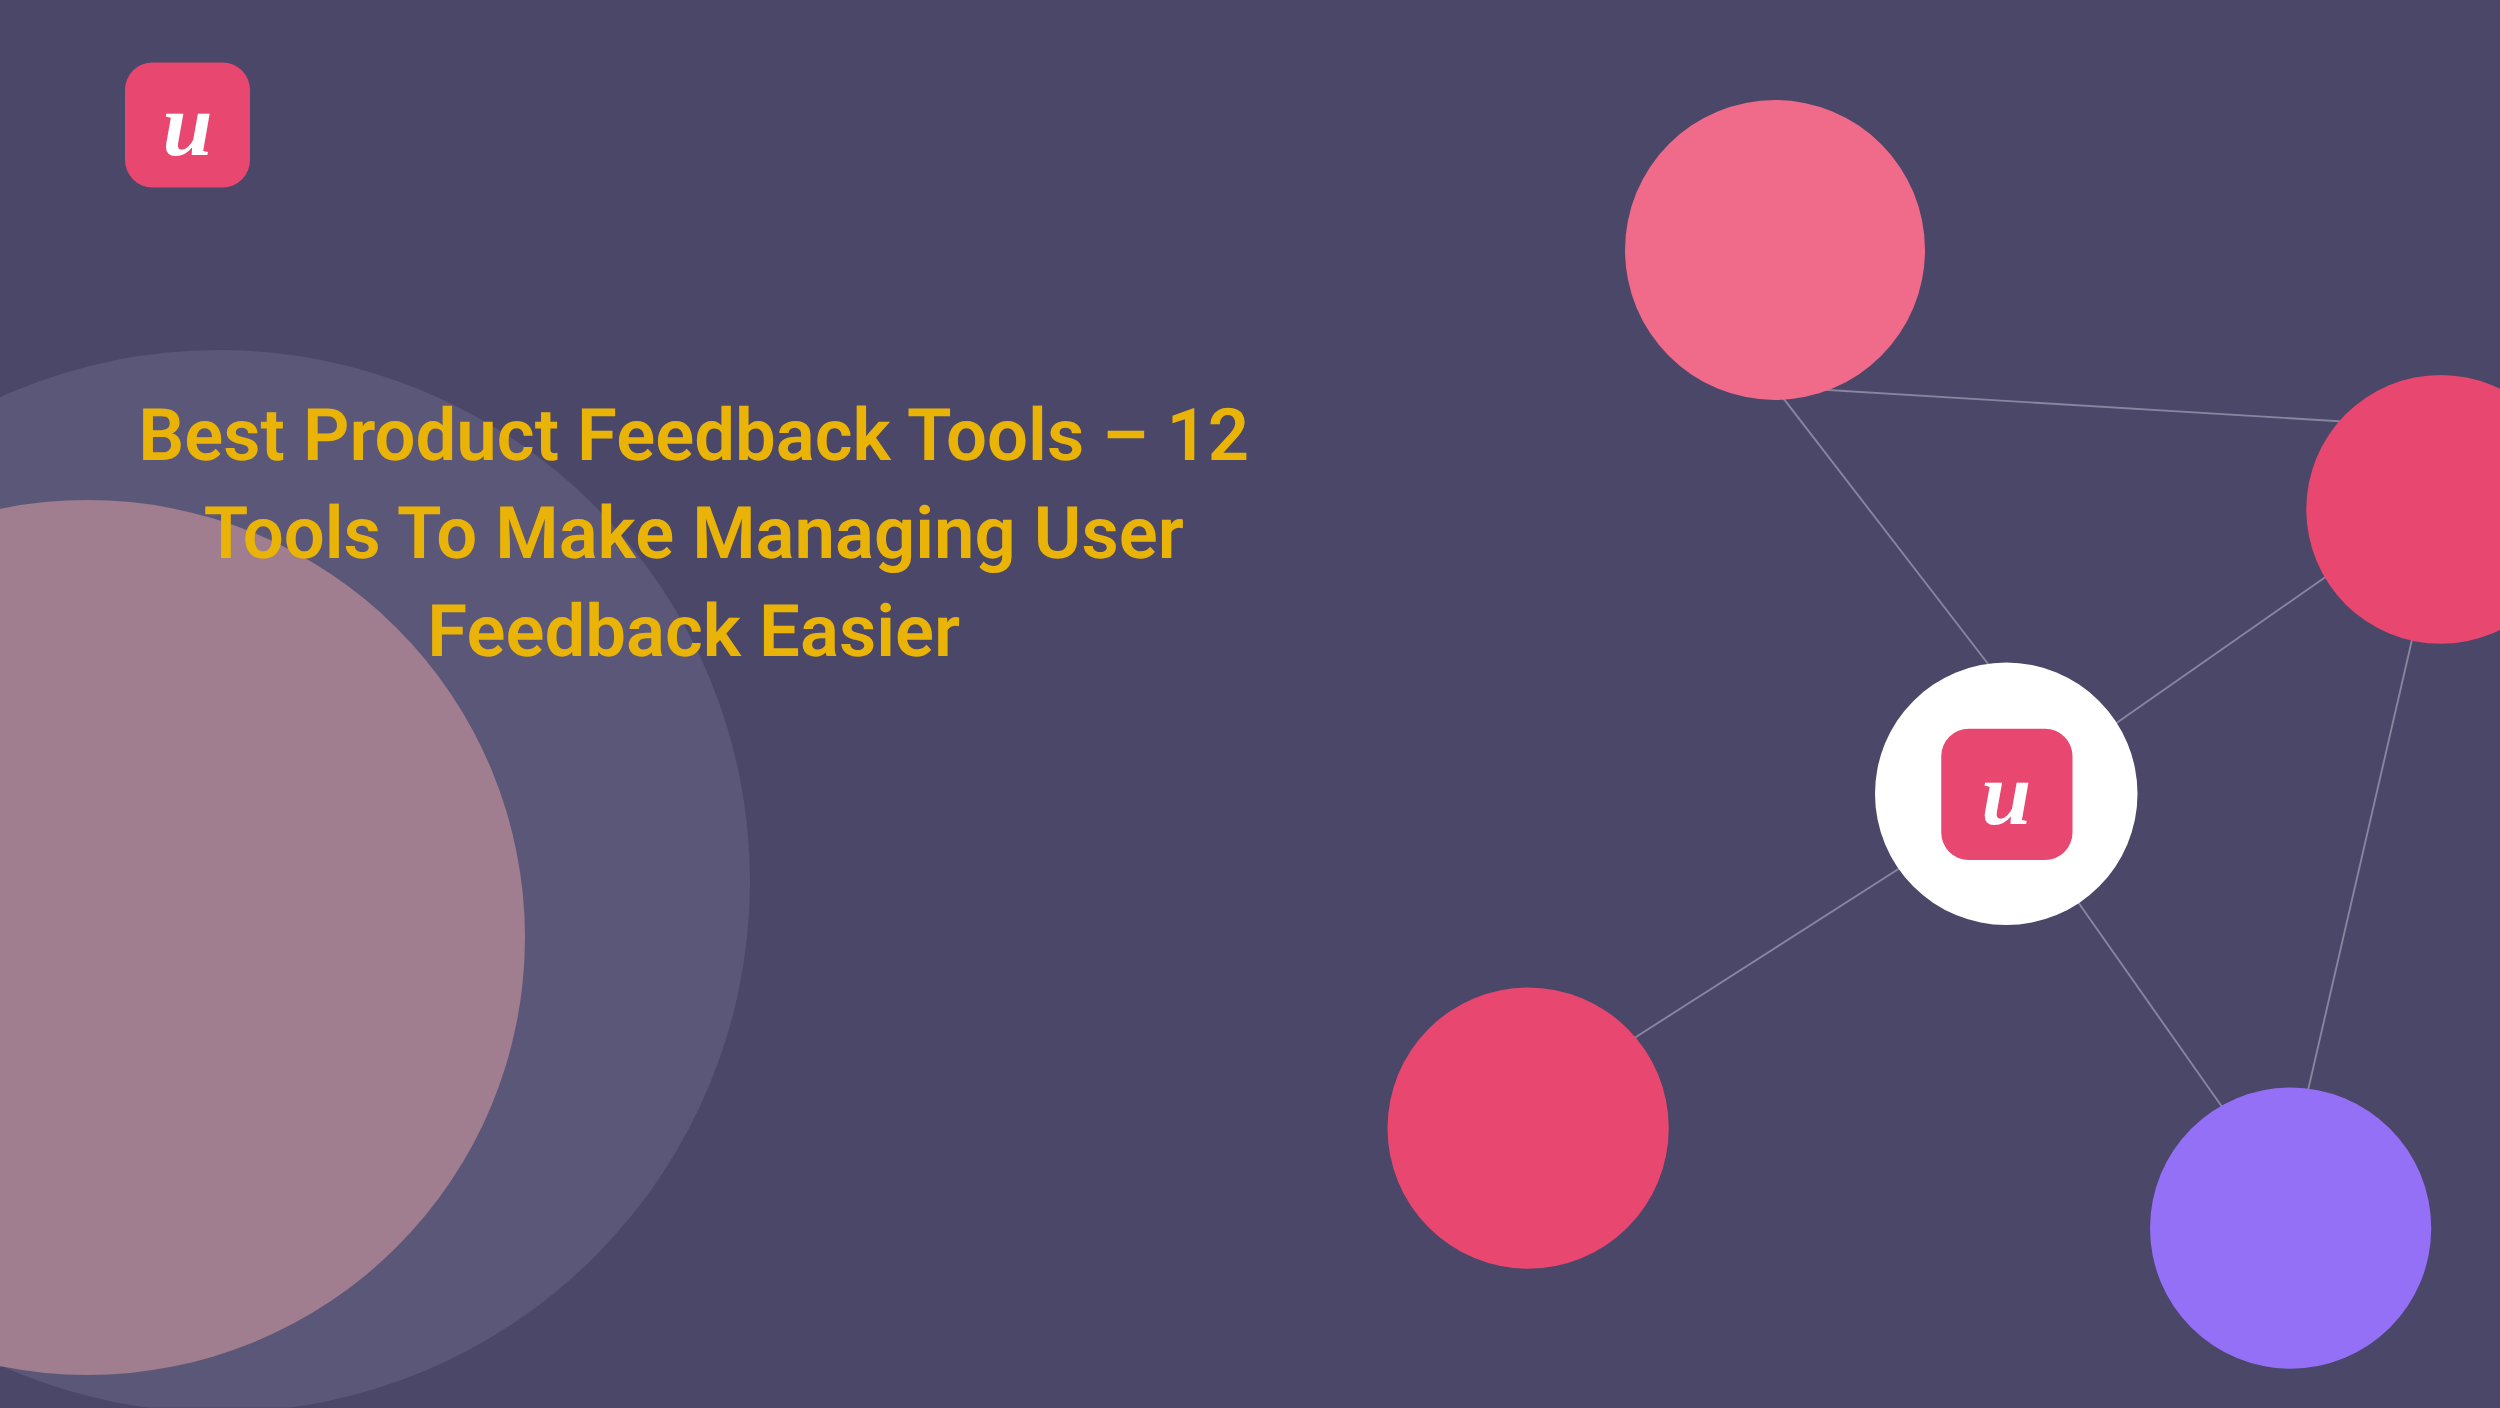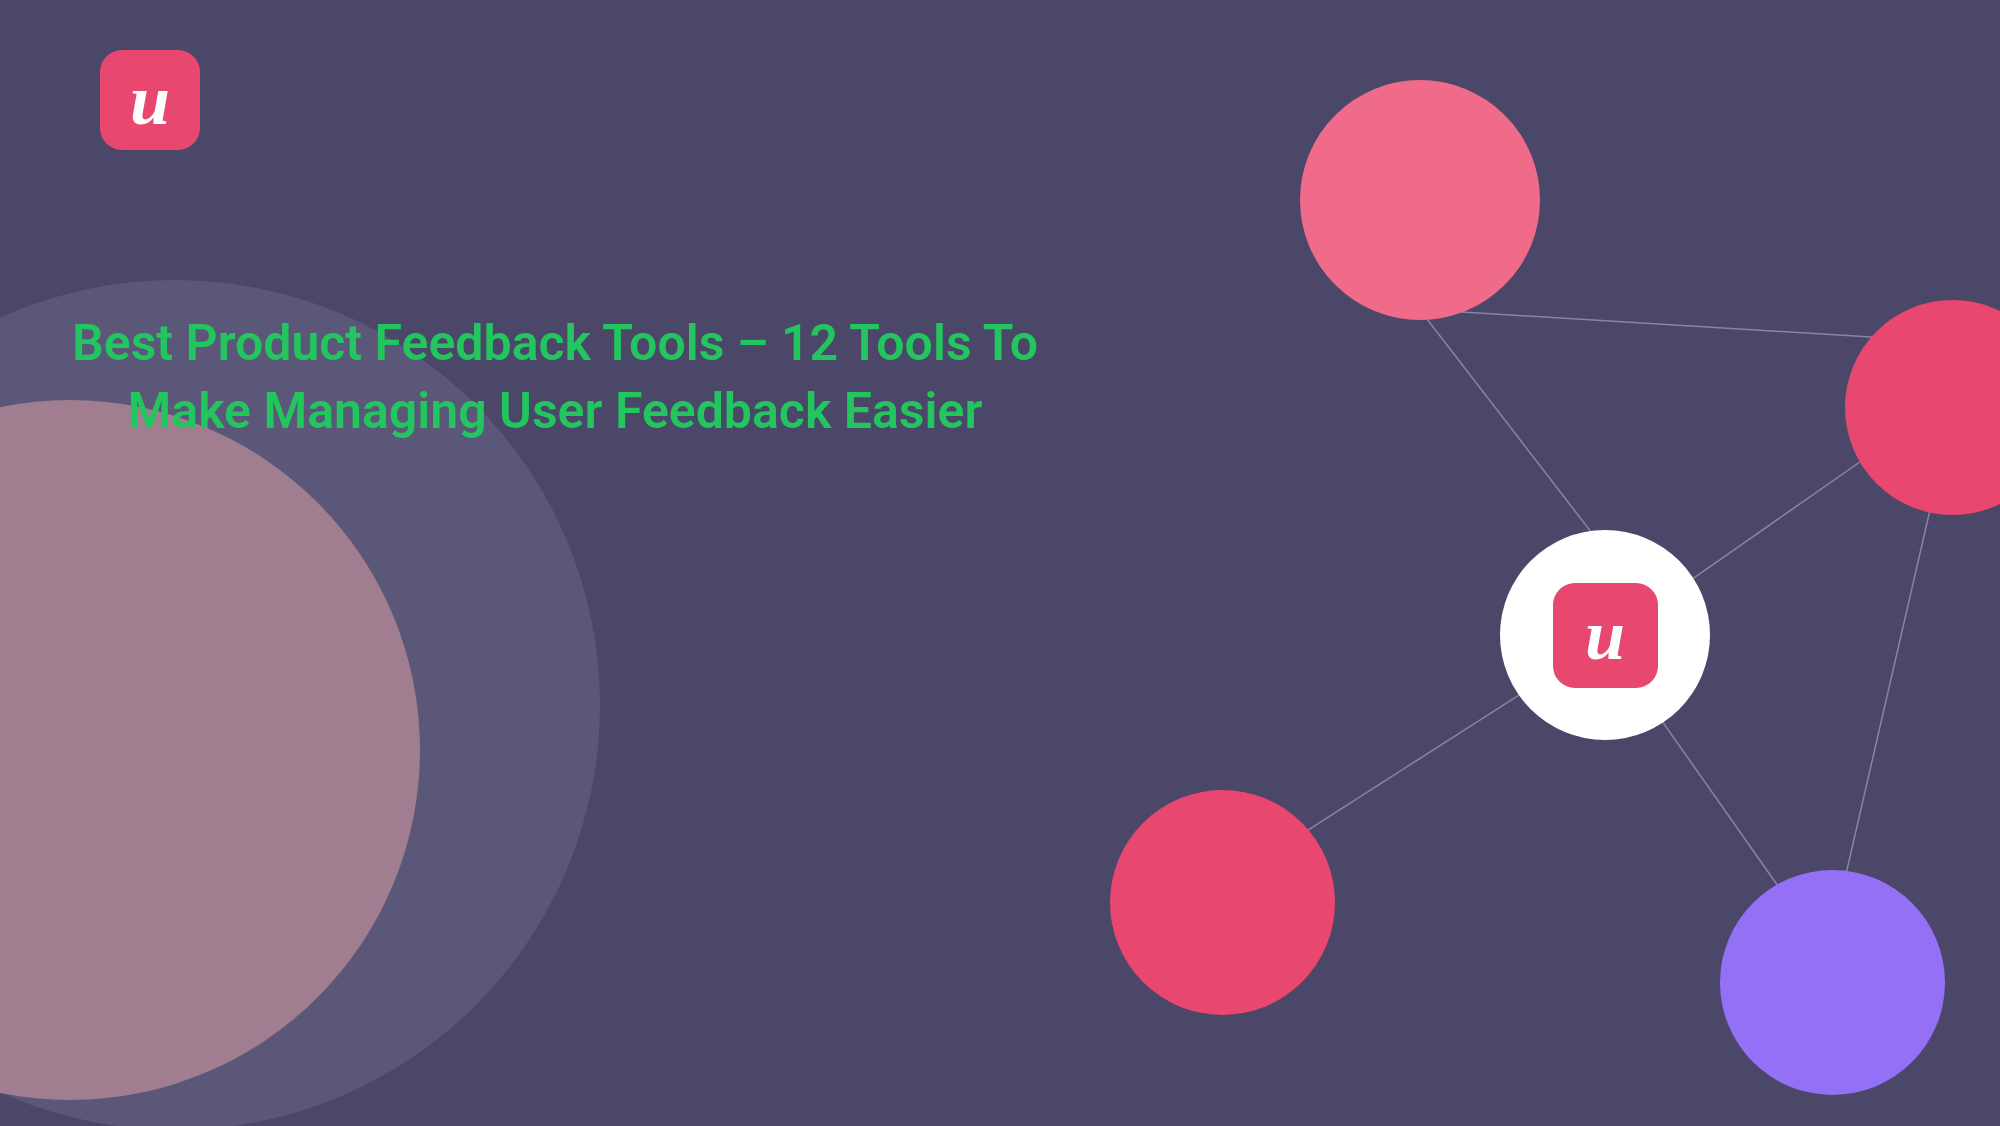--- a/index.html
+++ b/index.html
@@ -57,22 +57,22 @@
       font-family: 'Brush Script MT', cursive;
       font-weight: bold;
       line-height: 1;
     }
     
     .title {
       position: absolute;
       top: 310px;
       left: 70px;
       width: 970px;
-      color: #22c55e;
-      font-size: 50px;
+      color: #eab308;
+      font-size: 58px;
       font-weight: 600;
       line-height: 1.35;
       text-align: center;
     }
     
     .network {
       position: absolute;
       top: 0;
       right: 0;
       width: 1100px;

